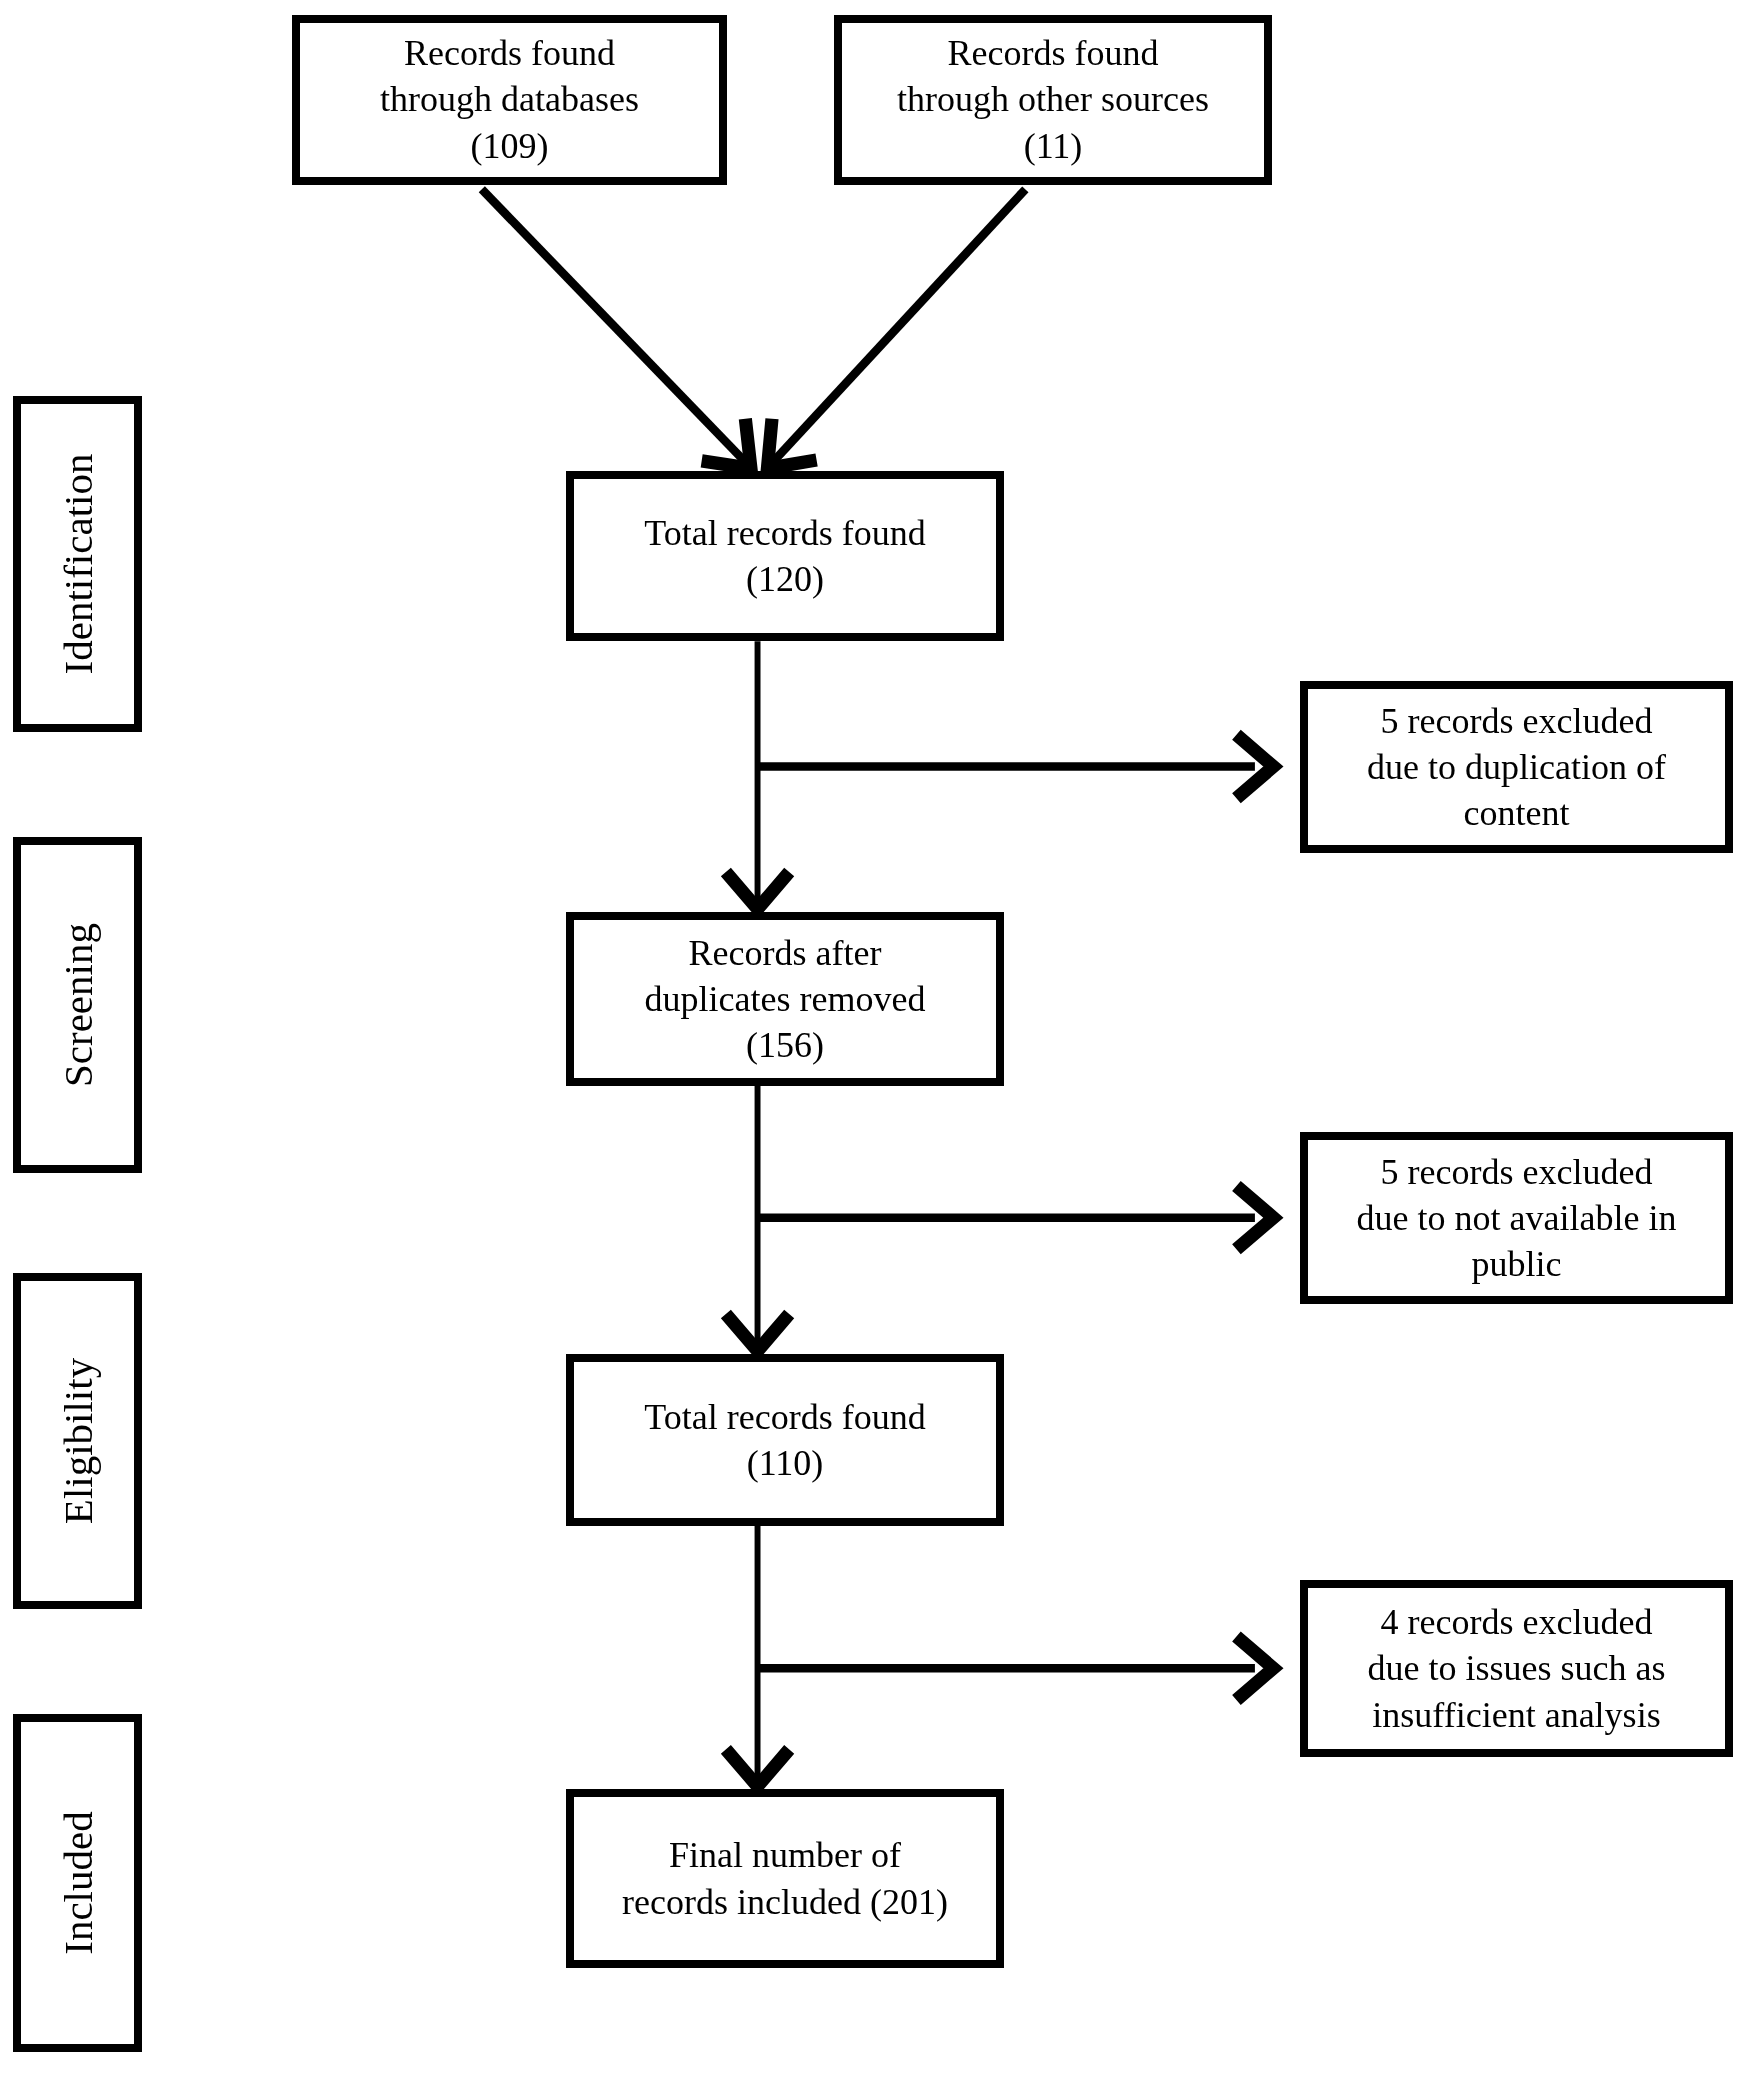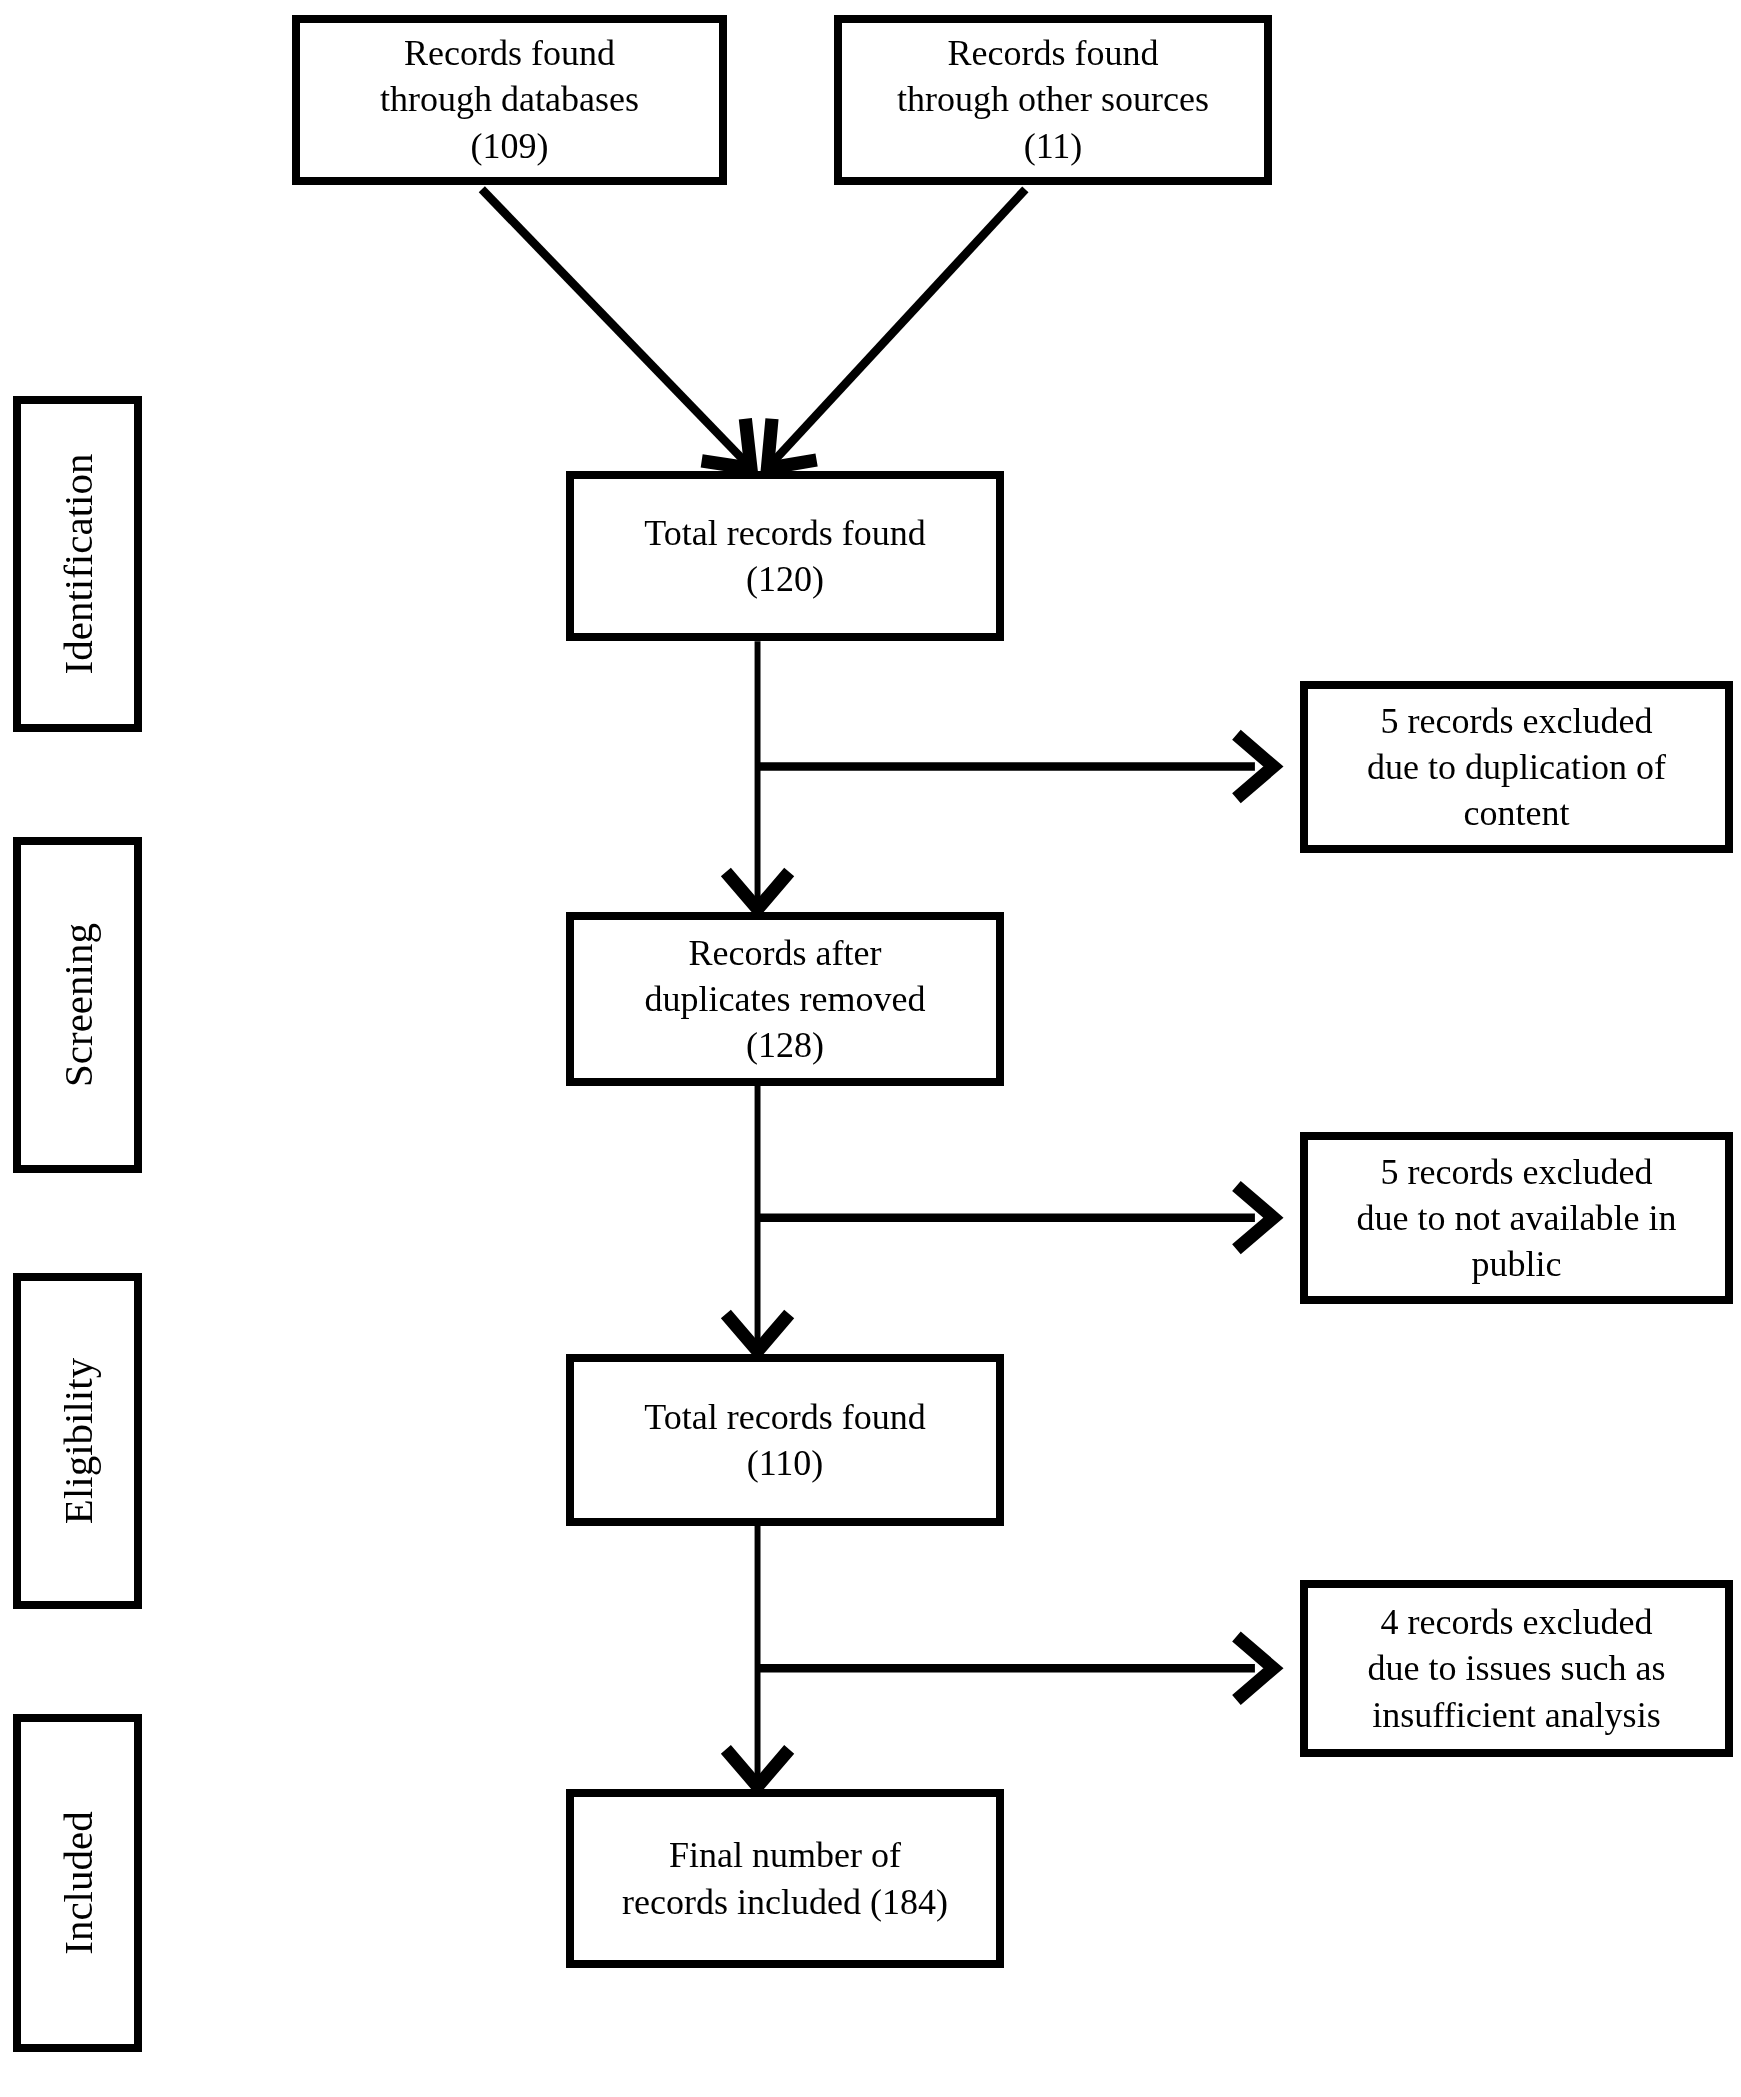--- a/index.html
+++ b/index.html
@@ -136,31 +136,31 @@
   </div>
 
   <div class="box" style="left:538px; top:471px; width:438px; height:170px;">
     <span class="box-text">Total records found
 (120)</span>
   </div>
 
   <div class="box" style="left:538px; top:912px; width:438px; height:174px;">
     <span class="box-text">Records after
 duplicates removed
-(128)</span>
+(156)</span>
   </div>
 
   <div class="box" style="left:538px; top:1354px; width:438px; height:172px;">
     <span class="box-text">Total records found
 (110)</span>
   </div>
 
   <div class="box" style="left:538px; top:1789px; width:438px; height:179px;">
     <span class="box-text">Final number of
-records included (184)</span>
+records included (201)</span>
   </div>
 
   <div class="box" style="left:1272px; top:681px; width:433px; height:172px;">
     <span class="box-text">5 records excluded
 due to duplication of
 content</span>
   </div>
 
   <div class="box" style="left:1272px; top:1132px; width:433px; height:172px;">
     <span class="box-text">5 records excluded

